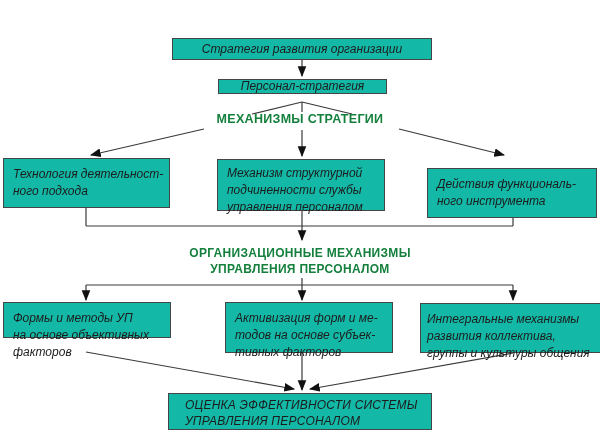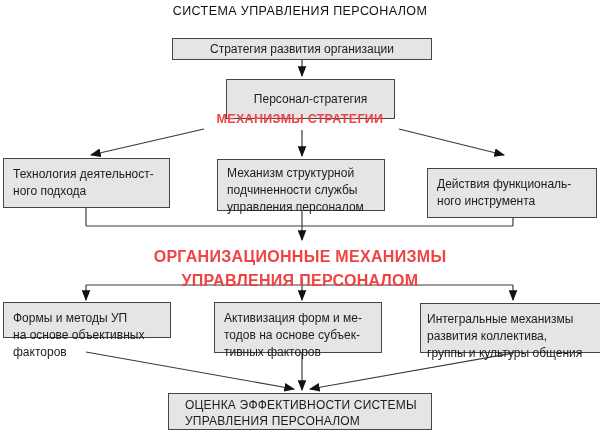--- a/index.html
+++ b/index.html
@@ -3,40 +3,40 @@
 <meta charset="utf-8">
 <style>
   html,body{margin:0;padding:0;background:#ffffff;}
   #stage{
     position:relative;width:600px;height:435px;background:#ffffff;
     font-family:"Liberation Sans","DejaVu Sans",sans-serif;
     color:#1c1c1c;overflow:hidden;
   }
   #connectors{position:absolute;left:0;top:0;pointer-events:none;}
   .box{
-    position:absolute;box-sizing:border-box;border:1px solid #454545;background:#e5e5e5;
-    font-size:12px;line-height:17px;white-space:pre-line;color:#1c1c1c;
+    position:absolute;box-sizing:border-box;border:1px solid #454545;background:#14b8a6;
+    font-size:12px;line-height:17px;white-space:pre-line;color:#1c1c1c;font-style:italic;
   }
   .box.center-txt{display:flex;align-items:center;justify-content:center;text-align:center;}
   .box.left-txt{padding:7px 4px 0 9px;text-align:left;}
   .heading{
     position:absolute;left:0;width:600px;text-align:center;font-weight:bold;
-    color:#ef4444;white-space:pre-line;letter-spacing:0.3px;
+    color:#15803d;white-space:pre-line;letter-spacing:0.3px;
   }
   #title{position:absolute;left:0;top:4px;width:600px;text-align:center;
     font-size:12.5px;color:#111111;letter-spacing:0.4px;}
   #mech-heading{top:112px;font-size:12.5px;line-height:15px;}
-  #org-heading{top:245px;font-size:16px;line-height:24px;}
+  #org-heading{top:245px;font-size:12px;line-height:16px;}
   #box-strategy{left:172px;top:38px;width:260px;height:22px;}
-  #box-personnel{left:226px;top:79px;width:169px;height:40px;}
+  #box-personnel{left:218px;top:79px;width:169px;height:15px;}
   #box-technology{left:3px;top:158px;width:167px;height:50px;}
   #box-structural{left:217px;top:159px;width:168px;height:52px;padding-top:5px;}
   #box-functional{left:427px;top:158px;width:170px;height:50px;margin-top:10px;}
   #box-forms{left:3px;top:302px;width:168px;height:36px;}
-  #box-activation{left:214px;top:302px;width:168px;height:51px;}
+  #box-activation{left:225px;top:302px;width:168px;height:51px;}
   #box-integral{left:420px;top:303px;width:213px;height:50px;padding-left:6px;}
   #box-evaluation{left:168px;top:393px;width:264px;height:37px;
     font-size:12px;line-height:16px;padding:3px 4px 16px 16px;letter-spacing:0.2px;}
 </style>
 </head>
 <body>
 
 <div id="stage">
 
   <svg id="connectors" width="600" height="435" viewBox="0 0 600 435">
@@ -67,21 +67,20 @@
       <path d="M86,285 L86,300" marker-end="url(#ah)"></path>
       <path d="M302,285 L302,300" marker-end="url(#ah)"></path>
       <path d="M513,285 L513,300" marker-end="url(#ah)"></path>
 
       <path d="M86,352 L294,389" marker-end="url(#ah)"></path>
       <path d="M302,353 L302,390" marker-end="url(#ah)"></path>
       <path d="M513,353 L310,389" marker-end="url(#ah)"></path>
     </g>
   </svg>
 
-  <div id="title">СИСТЕМА УПРАВЛЕНИЯ ПЕРСОНАЛОМ</div>
 
   <div id="box-strategy" class="box center-txt">
     <span>Стратегия развития организации</span>
   </div>
 
   <div id="box-personnel" class="box center-txt">
     <span>Персонал-стратегия</span>
   </div>
 
   <div id="mech-heading" class="heading">МЕХАНИЗМЫ СТРАТЕГИИ</div>

